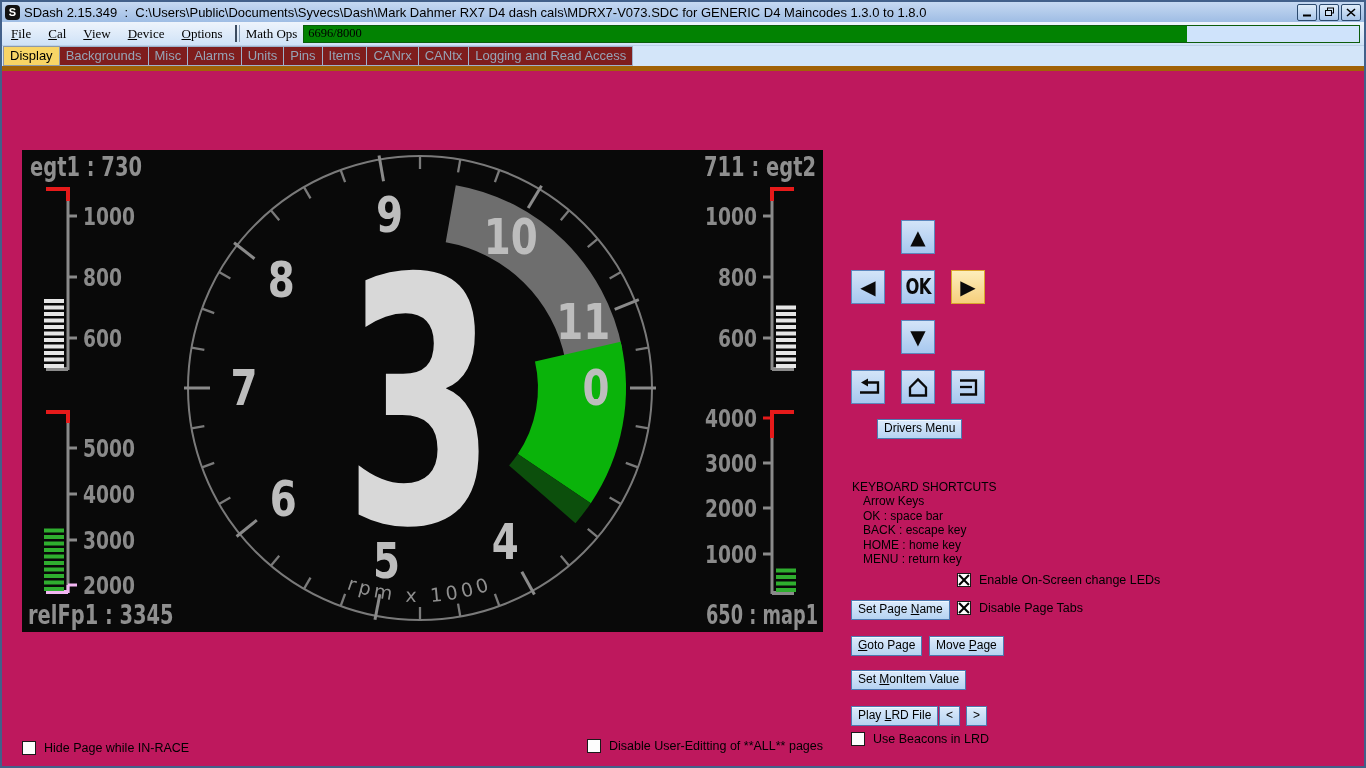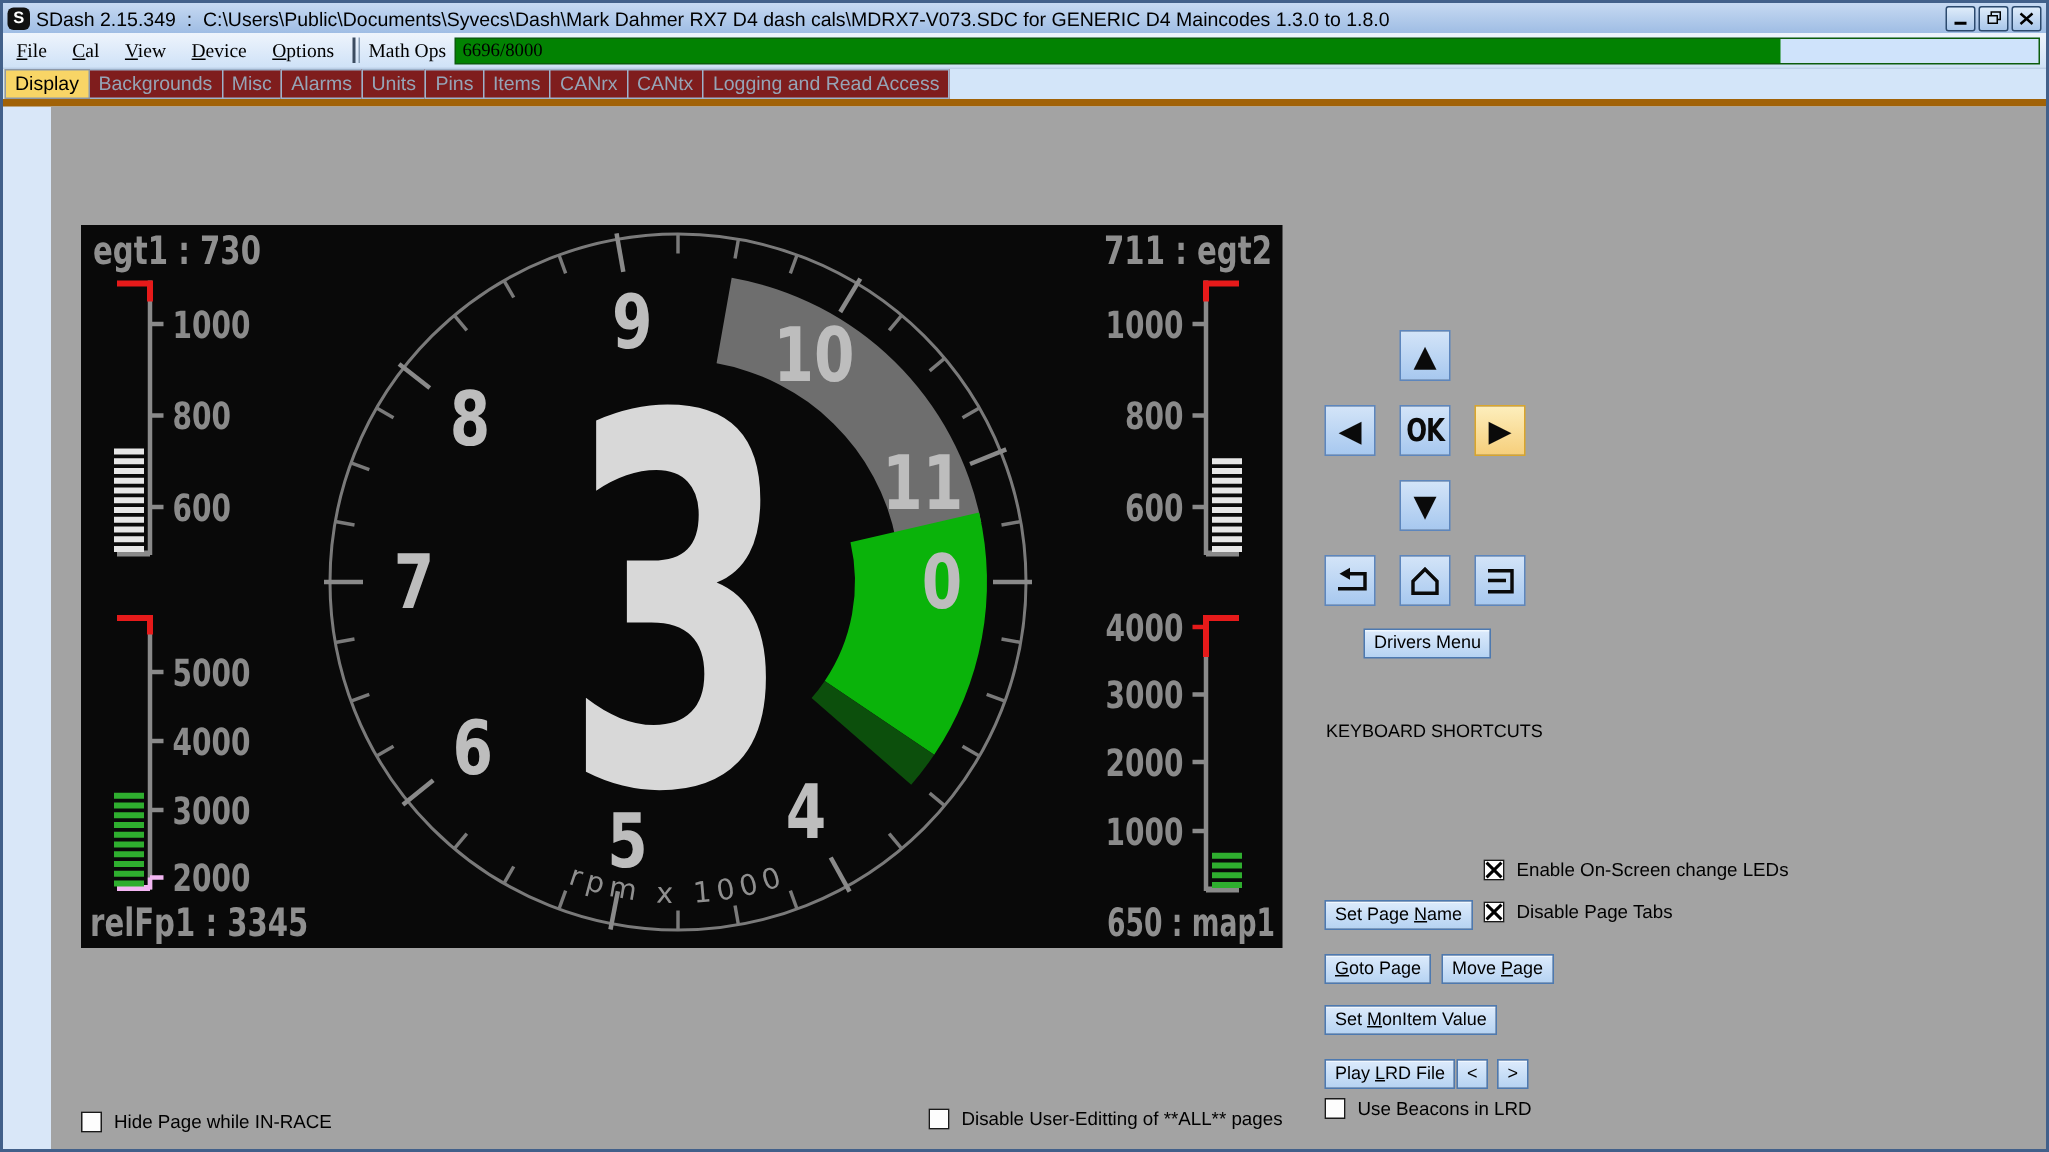--- a/index.html
+++ b/index.html
@@ -26,21 +26,21 @@
   #progress{flex:1;height:16px;border:1px solid #0c5c0c;background:#cfe3fb;position:relative;margin:0 4px 0 1px;}
   #progress-fill{position:absolute;left:0;top:0;bottom:0;background:#028202;}
   #progress-text{position:absolute;left:4px;top:0;line-height:15px;font-size:12.5px;color:#000;text-align:center;}
   
   #tabstrip{position:absolute;left:0;top:44px;width:100%;height:25px;background:#d3e5f9;
     border-bottom:5px solid #a16207;display:flex;align-items:flex-end;padding-left:2px;box-sizing:border-box;}
   .tab{height:18px;line-height:17px;padding:0 6px;font-size:13px;color:#96a4b6;
     border:1px solid #9eb2ca;margin-left:-1px;background:#7f1d1d;white-space:nowrap;}
   .tab.active{background:#f8d566;color:#000;border-color:#8e99a8;position:relative;z-index:2;}
   
-  #content{position:absolute;left:0;top:69px;right:0;bottom:0;background:#a3a3a3;margin-left:32px;}
+  #content{position:absolute;left:0;top:69px;right:0;bottom:0;background:#be185d;}
   #dash{position:absolute;left:20px;top:79px;width:801px;height:482px;background:#090909;}
   
   .navbtn{position:absolute;width:34px;height:34px;border:1px solid #5d86bd;box-sizing:border-box;
     background:linear-gradient(#d3e4f8,#a7c8ef);display:flex;align-items:center;justify-content:center;
     font-family:"DejaVu Sans",sans-serif;font-size:20px;color:#0a0a0a;}
   .navbtn.yellow{border-color:#d9a52c;background:linear-gradient(#fdeebc,#f6cf7c);}
   .ok-text{font-family:"DejaVu Sans",sans-serif;font-weight:bold;font-size:21px;transform:scaleX(.78);letter-spacing:-1px;}
   
   .tbtn{position:absolute;height:18px;line-height:16px;padding:0 6px;font-size:12px;color:#000;
     border:1px solid #4d79b0;background:linear-gradient(#ddebfc,#b6d3f2);
@@ -292,20 +292,27 @@
     <div class="navbtn" style="left:949px;top:299px">
       <svg width="24" height="24" fill="none" stroke="#0a0a0a" stroke-width="2.3">
         <path d="M4 5.5 L20 5.5 L20 19.5 L4 19.5"></path>
           <path d="M4 12 L16 12"></path>
       </svg>
     </div>
     <div class="tbtn" style="left:875px;top:348px">Drivers Menu</div>
 
     <div id="shortcuts">
       <div>KEYBOARD SHORTCUTS</div>
+      <div id="shortcut-lines">
+          <div class="sc-line">Arrow Keys</div>
+          <div class="sc-line">OK : space bar</div>
+          <div class="sc-line">BACK : escape key</div>
+          <div class="sc-line">HOME : home key</div>
+          <div class="sc-line">MENU : return key</div>
+        </div>
     </div>
 
     <div class="checkrow" style="left:955px;top:502px">
       <span class="checkbox checked"></span>
       <span>Enable On-Screen change LEDs</span>
     </div>
     <div class="tbtn" style="left:849px;top:529px">Set Page <u>N</u>ame</div>
     <div class="checkrow" style="left:955px;top:530px">
       <span class="checkbox checked"></span>
       <span>Disable Page Tabs</span>

